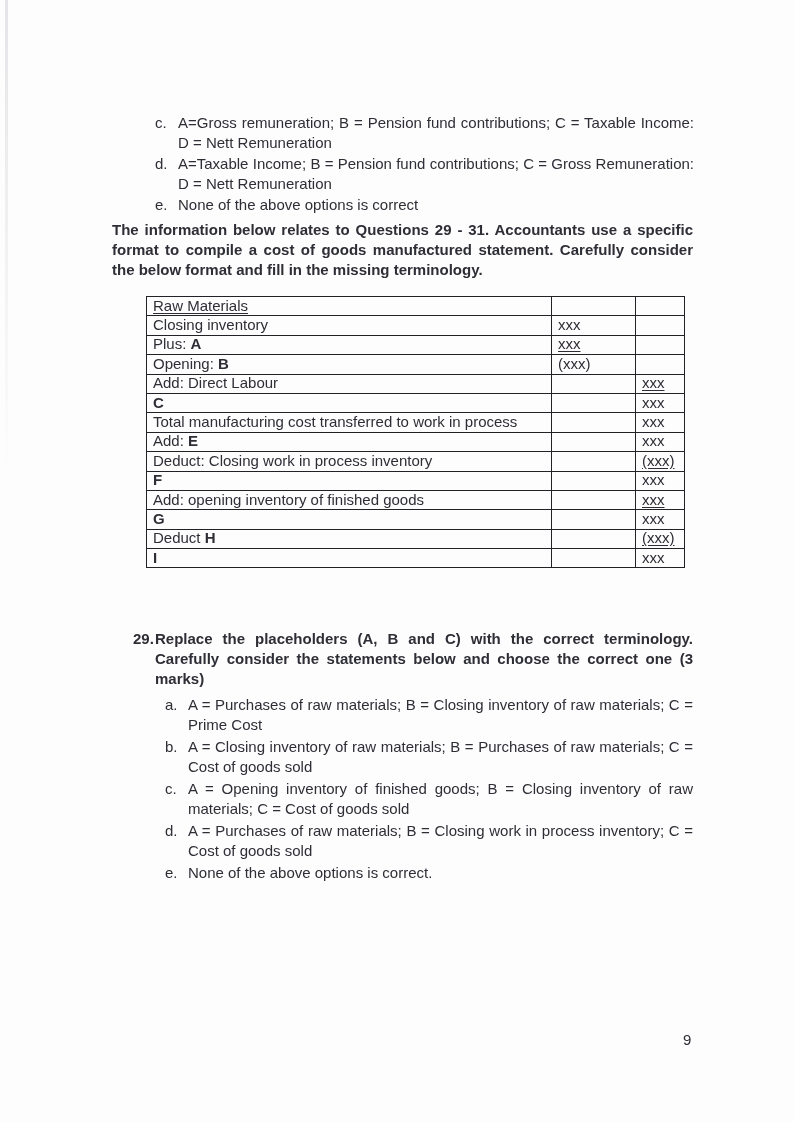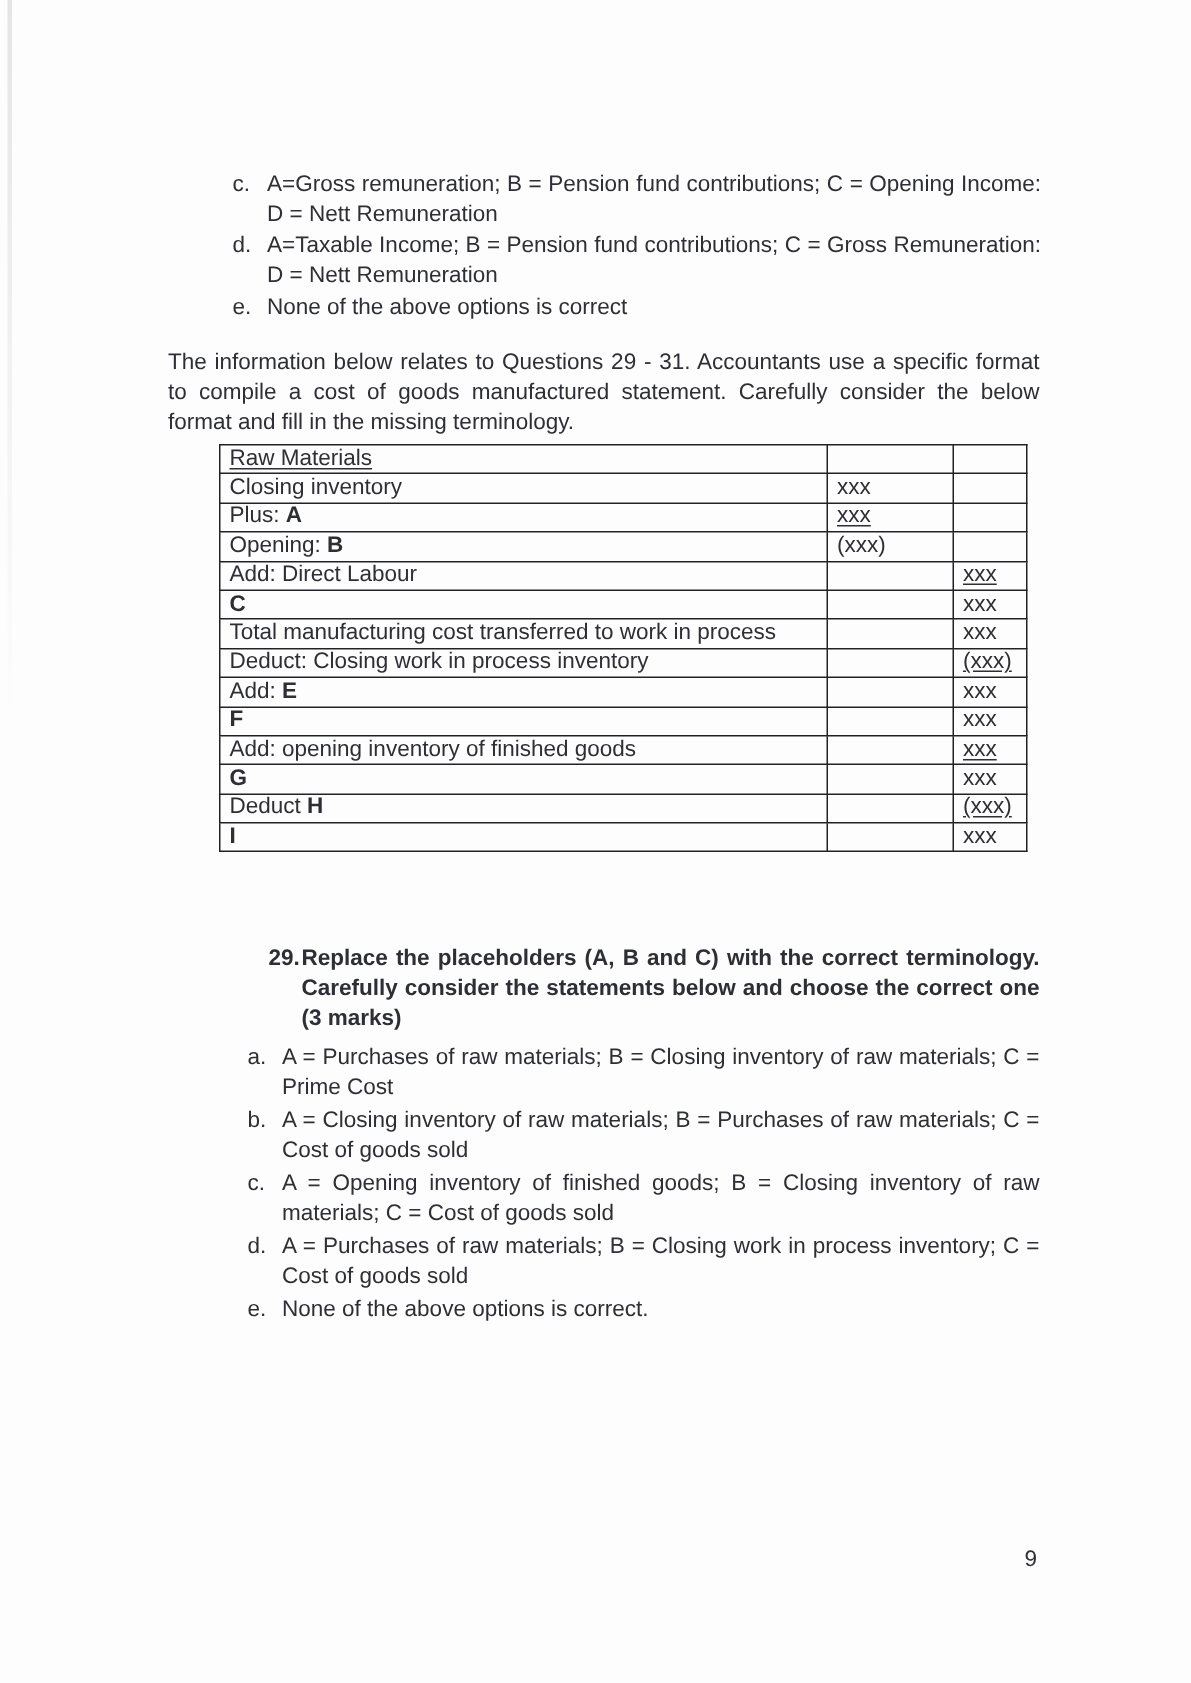--- a/index.html
+++ b/index.html
@@ -50,23 +50,23 @@
   .prior-options {
     position: absolute;
     left: 155px;
     top: 113px;
     width: 539px;
   }
 
   .intro {
     position: absolute;
     left: 112px;
-    top: 232px;
+    top: 220px;
     width: 581px;
-    font-weight: normal;
+    font-weight: bold;
     text-align: justify;
   }
 
   table.cogs {
     position: absolute;
     left: 146px;
     top: 296px;
     border-collapse: collapse;
     table-layout: fixed;
     width: 538px;
@@ -89,21 +89,20 @@
 
   .q29 {
     position: absolute;
     left: 133px;
     top: 629px;
     width: 560px;
   }
   .q29-head {
     display: flex;
     font-weight: bold;
-    margin-left: 46px;
   }
   .q29-head .num {
     flex: none;
     width: 22px;
   }
   .q29-head .text {
     flex: 1;
     text-align: justify;
   }
   .q29-opts {
@@ -121,21 +120,21 @@
 </style>
 </head>
 <body>
 
 <div class="page">
   <div class="scan-edge"></div>
 
   <div class="prior-options">
     <div class="opt">
       <span class="letter">c.</span>
-      <span class="text">A=Gross remuneration; B = Pension fund contributions; C = Opening Income: D = Nett Remuneration</span>
+      <span class="text">A=Gross remuneration; B = Pension fund contributions; C = Taxable Income: D = Nett Remuneration</span>
     </div>
     <div class="opt">
       <span class="letter">d.</span>
       <span class="text">A=Taxable Income; B = Pension fund contributions; C = Gross Remuneration: D = Nett Remuneration</span>
     </div>
     <div class="opt">
       <span class="letter">e.</span>
       <span class="text">None of the above options is correct</span>
     </div>
   </div>
@@ -178,28 +177,28 @@
         <td><b>C</b></td>
         <td><span></span></td>
         <td><span>xxx</span></td>
       </tr>
       <tr>
         <td><span>Total manufacturing cost transferred to work in process</span></td>
         <td><span></span></td>
         <td><span>xxx</span></td>
       </tr>
       <tr>
+        <td><span>Add: </span><b>E</b></td>
+        <td><span></span></td>
+        <td><span>xxx</span></td>
+      </tr>
+      <tr>
         <td><span>Deduct: Closing work in process inventory</span></td>
         <td><span></span></td>
         <td><span class="u">(xxx)</span></td>
-      </tr>
-      <tr>
-        <td><span>Add: </span><b>E</b></td>
-        <td><span></span></td>
-        <td><span>xxx</span></td>
       </tr>
       <tr>
         <td><b>F</b></td>
         <td><span></span></td>
         <td><span>xxx</span></td>
       </tr>
       <tr>
         <td><span>Add: opening inventory of finished goods</span></td>
         <td><span></span></td>
         <td><span class="u">xxx</span></td>

